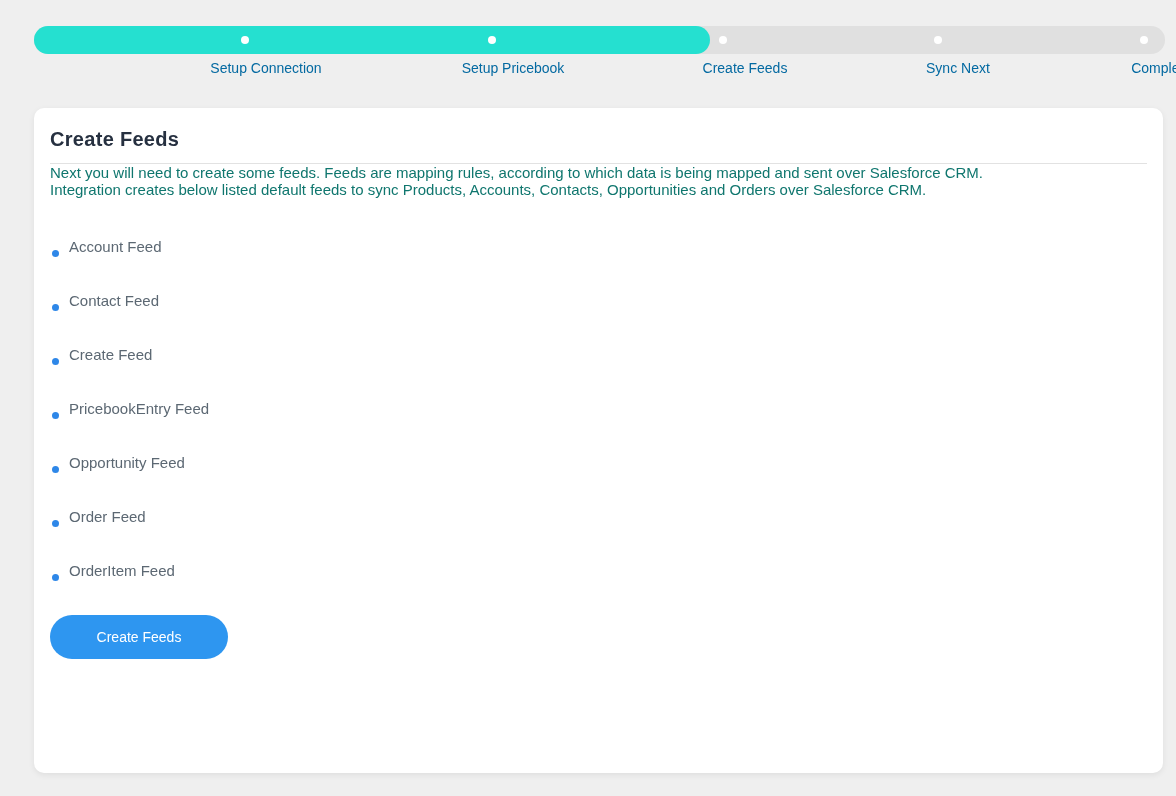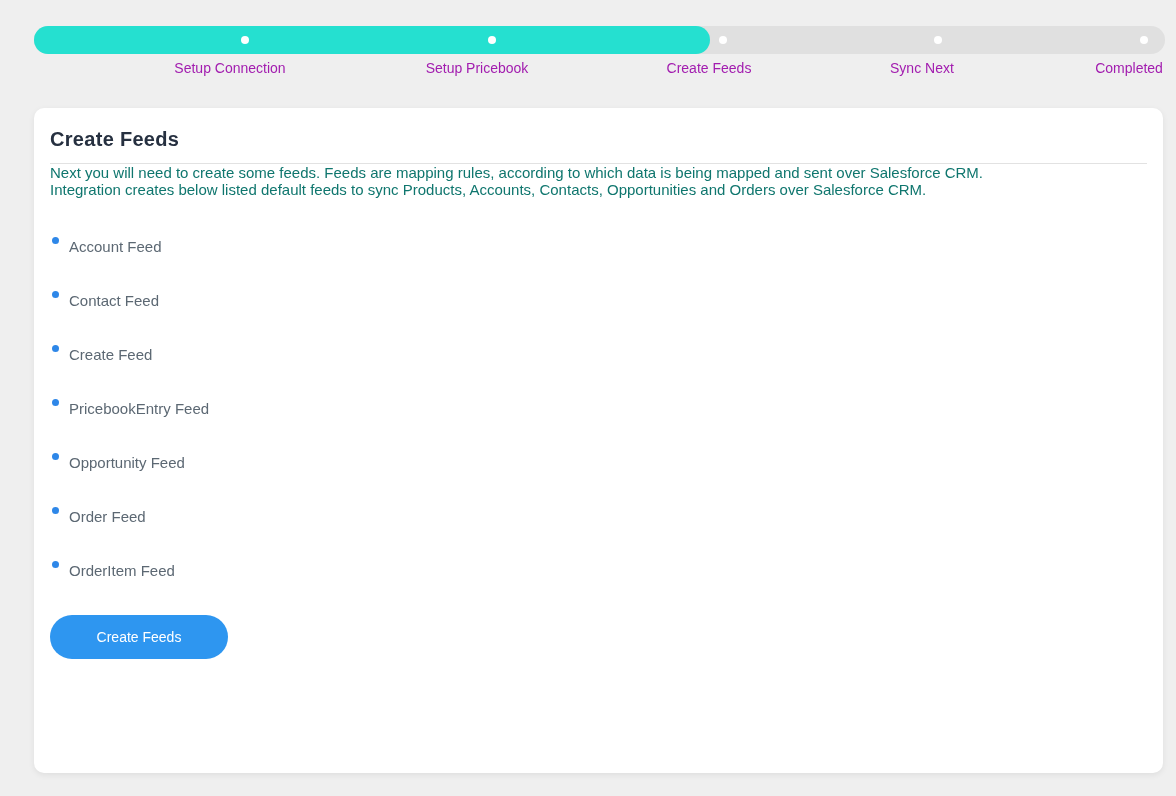--- a/index.html
+++ b/index.html
@@ -44,22 +44,23 @@
   .progress-labels {
     position: relative;
     height: 18px;
     margin-top: 6px;
   }
   .step-label {
     position: absolute;
     top: 0;
     transform: translateX(-50%);
     font-size: 14px;
-    color: #a21caf;
+    color: #0369a1;
     white-space: nowrap;
+    margin-left: 36px;
   }
 
   
   .card {
     position: absolute;
     left: 34px;
     top: 108px;
     width: 1129px;
     height: 665px;
     background: #ffffff;
@@ -90,21 +91,21 @@
   .para-1 { margin-top: 38px; }
   .para-2 { margin-top: 39px; }
 
   .feed-list {
     list-style: none;
     margin: 39px 0 0 0;
     padding: 0;
   }
   .feed-list li {
     display: flex;
-    align-items: flex-start;
+    align-items: flex-end;
     line-height: 20px;
     margin-bottom: 34px;
     font-size: 15px;
     color: #5c6873;
   }
   .bullet {
     display: inline-block;
     width: 7px; height: 7px;
     border-radius: 50%;
     background: #2e87e8;

